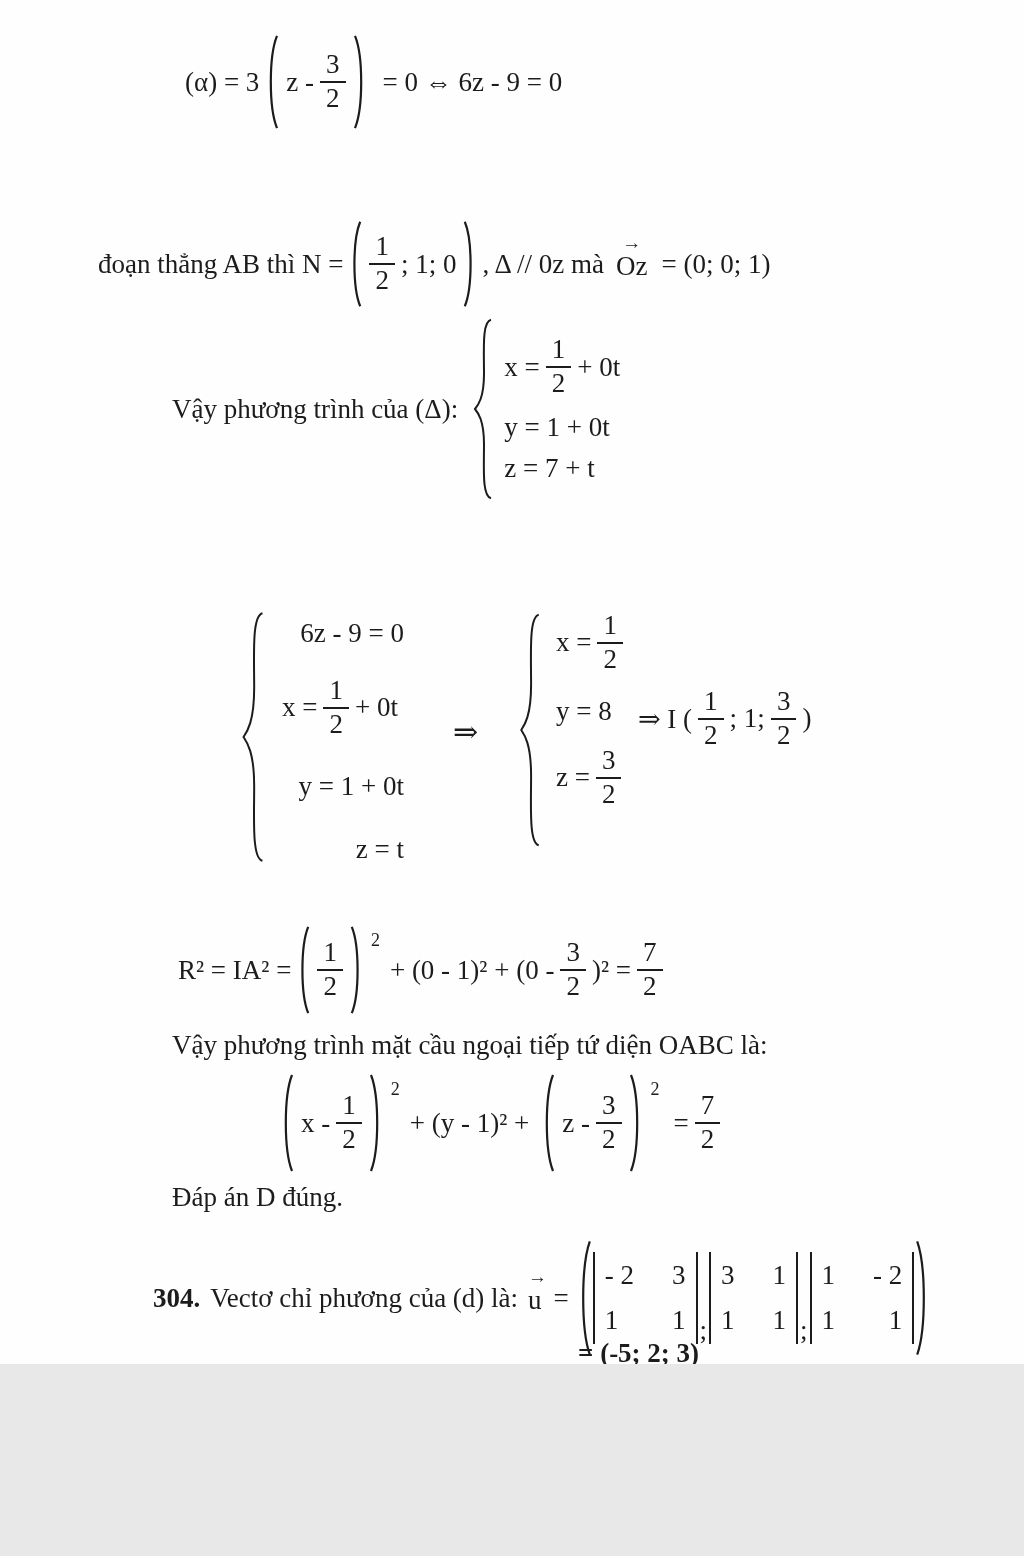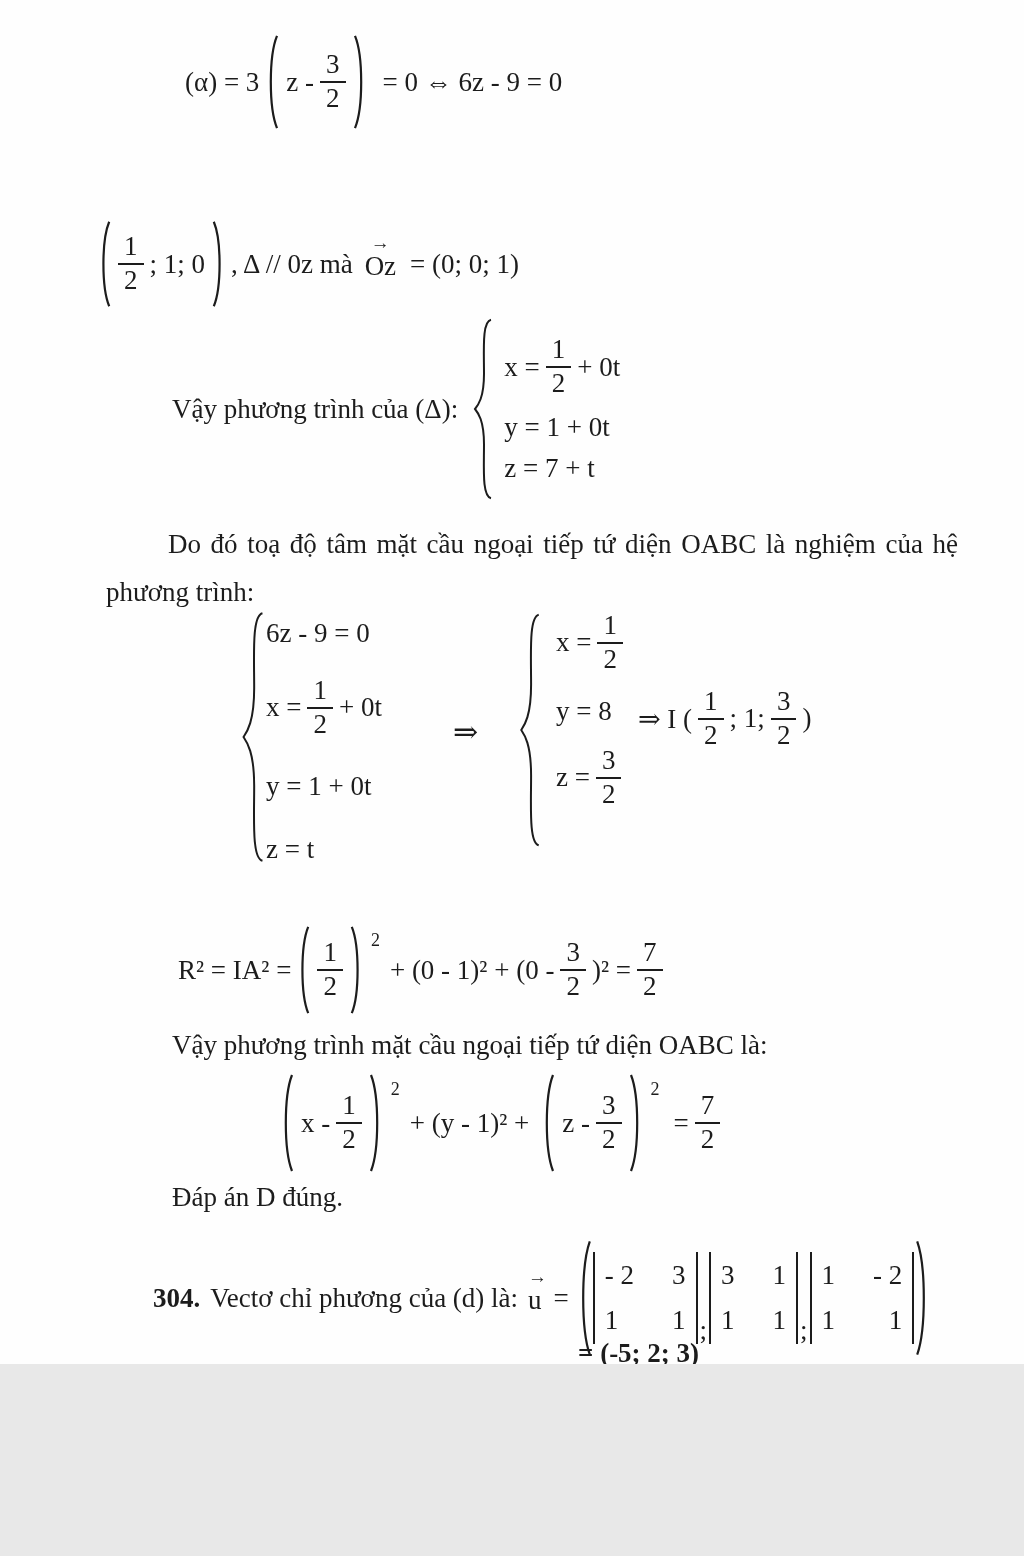--- a/index.html
+++ b/index.html
@@ -56,20 +56,21 @@
     <span class="sym">
         <svg width="15" height="96" viewBox="0 0 20 100" preserveAspectRatio="none">
           <path d="M4,2 C15,23 15,77 4,98" fill="none" stroke="#1c1c1c" stroke-width="2.2" vector-effect="non-scaling-stroke"></path>
         </svg>
       </span>
     <span style="margin-left:10px;">= 0 ⇔ 6z - 9 = 0</span>
   </div>
 
 
   <div class="abs row gap6" style="left:98px; top:218px; height:92px;">
+    <span>đoạn thẳng AB thì N =</span>
     <span class="sym">
         <svg width="14" height="88" viewBox="0 0 20 100" preserveAspectRatio="none">
           <path d="M16,2 C5,23 5,77 16,98" fill="none" stroke="#1c1c1c" stroke-width="2.2" vector-effect="non-scaling-stroke"></path>
         </svg>
       </span>
     <span class="frac">
         <span class="num">1</span>
         <span class="den">2</span>
       </span>
     <span>; 1; 0</span>
@@ -97,30 +98,29 @@
             <span class="num">1</span>
             <span class="den">2</span>
           </span>
         <span>+ 0t</span>
       </span>
       <span style="margin-top:12px;">y = 1 + 0t</span>
       <span style="margin-top:10px;">z = 7 + t</span>
     </span>
   </div>
 
-  <div class="abs para indent" style="left:106px; top:520px; width:852px;">Do đó toạ độ tâm mặt cầu ngoại tiếp tứ diện OABC là nghiệm của hệ phương trình:</div>
 
   <div class="abs" style="left:240px; top:608px; width:730px; height:300px;">
     <div class="abs row" style="left:0; top:0; align-items:flex-start;">
       <span class="sym">
           <svg width="26" height="258" viewBox="0 0 22 100" preserveAspectRatio="none">
             <path d="M19,2 C10,3 12,18 12,31 C12,44 6,48 3,50 C6,52 12,56 12,69 C12,82 10,97 19,98" fill="none" stroke="#1c1c1c" stroke-width="2" vector-effect="non-scaling-stroke"></path>
           </svg>
         </span>
-      <span style="display:flex; flex-direction:column; ">
+      <span style="display:flex; flex-direction:column; margin-left:16px;text-align:right;">
         <span style="margin-top:10px;">6z - 9 = 0</span>
         <span class="row gap6" style="margin-top:26px;">
           <span>x =</span>
           <span class="frac">
               <span class="num">1</span>
               <span class="den">2</span>
             </span>
           <span>+ 0t</span>
         </span>
         <span style="margin-top:30px;">y = 1 + 0t</span>

